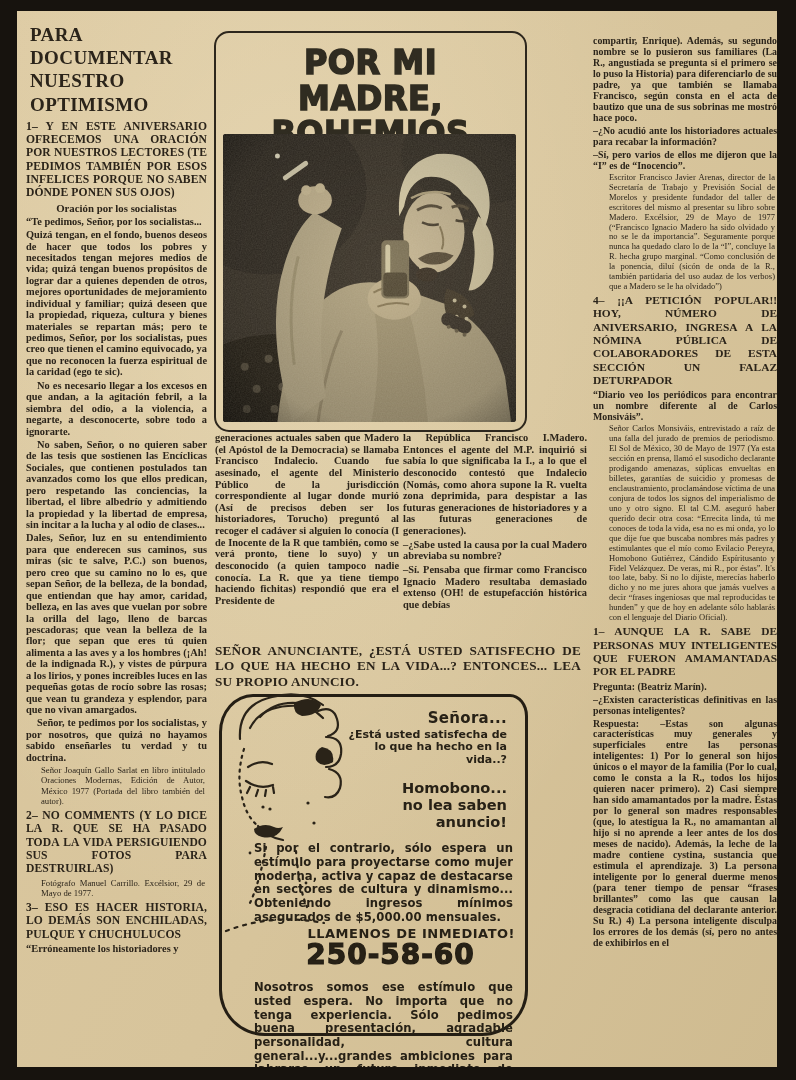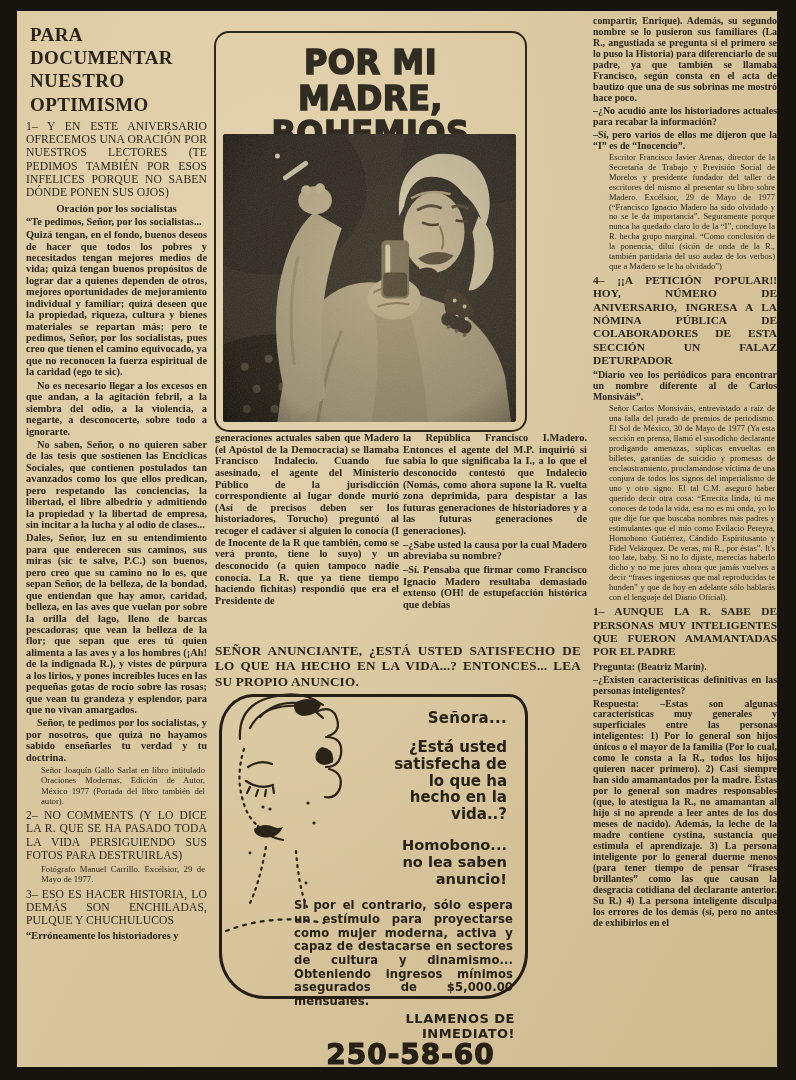--- a/index.html
+++ b/index.html
@@ -11,28 +11,28 @@
   }
   .page{
     position:absolute;left:17px;top:11px;width:760px;height:1056px;
     background:
       radial-gradient(ellipse at 35% 25%, rgba(255,246,220,0.28), rgba(255,246,220,0) 60%),
       linear-gradient(118deg,#dcc9a1 0%, #d7c49b 55%, #cfbb90 100%);
     overflow:hidden;
   }
   
   .col-left{position:absolute;left:9px;top:8px;width:181px;height:1044px;overflow:hidden;}
-  .col-right{position:absolute;left:576px;top:4px;width:184px;height:1046px;overflow:hidden;}
+  .col-right{position:absolute;left:576px;top:24px;width:184px;height:1046px;overflow:hidden;}
   .lc-title{
     font-size:19px;font-weight:700;text-align:left;line-height:1.22;
     letter-spacing:.4px;margin:4px 4px 4px 4px;
   }
   .p{font-size:10.4px;font-weight:700;line-height:1.10;text-align:justify;margin:0 0 2px 0;}
   .p.indent{text-indent:11px;}
-  .hsec{font-size:11.6px;font-weight:400;line-height:1.15;text-align:justify;margin:3px 0 2px 0;letter-spacing:.1px;}
+  .hsec{font-size:11.6px;font-weight:700;line-height:1.15;text-align:justify;margin:3px 0 2px 0;letter-spacing:.1px;}
   .qcenter{font-size:10.8px;font-weight:700;text-align:center;margin:1px 0 2px 0;}
   .cite{font-size:8.7px;font-weight:400;line-height:1.17;text-align:justify;margin:1px 2px 3px 15px;}
   .rp{font-size:9.9px;font-weight:700;line-height:1.11;text-align:justify;margin:0 0 2px 0;}
   .rcite{font-size:8.5px;font-weight:400;line-height:1.17;text-align:justify;margin:1px 2px 2px 16px;}
   .rhsec{font-size:11.4px;font-weight:700;line-height:1.17;text-align:justify;margin:2px 0 2px 0;}
   
   .frame{
     position:absolute;left:197px;top:20px;width:309px;height:397px;
     border:2px solid #2d271d;border-radius:15px;
   }
@@ -54,30 +54,30 @@
     display:flex;gap:4px;overflow:hidden;
   }
   .ccol{flex:1;font-size:10.4px;font-weight:700;line-height:1.12;text-align:justify;}
   .ccol .cp{margin:0 0 2px 0;}
   .banner{
     position:absolute;left:198px;top:632px;width:366px;
     font-size:13.2px;font-weight:700;line-height:1.17;text-align:justify;letter-spacing:.2px;
   }
   
   .ad{
-    position:absolute;left:202px;top:683px;width:309px;height:305px;
+    position:absolute;left:202px;top:683px;width:309px;height:342px;
     border:3px solid #241e14;box-sizing:border-box;
     border-radius:34px 18px 46px 46px / 38px 22px 46px 46px;
-    font-family:"DejaVu Sans", sans-serif;color:#272116;padding-left:40px;
+    font-family:"DejaVu Sans", sans-serif;color:#272116;
   }
   .sketch{position:absolute;left:-12px;top:-14px;width:152px;height:272px;}
   .sketch svg{display:block;width:100%;height:100%;}
   .ad-right{margin:12px 18px 0 118px;text-align:right;font-weight:700;}
   .ad-greeting{font-size:15px;letter-spacing:.3px;}
-  .ad-question{font-size:15px;line-height:1.12;margin-top:12px;}
+  .ad-question{font-size:11px;line-height:1.12;margin-top:2px;}
   .ad-then{font-size:14.6px;line-height:1.15;margin:14px 18px 0 110px;text-align:right;font-weight:700;}
   .ad-body{font-size:11.6px;font-weight:700;line-height:1.18;text-align:justify;margin:12px 12px 0 32px;letter-spacing:.1px;}
   .ad-cta{font-size:13px;font-weight:800;text-align:right;margin:2px 10px 0 60px;letter-spacing:.5px;}
   .ad-phone{
     font-size:28px;font-weight:800;text-align:center;margin:0 6px 0 40px;line-height:1.0;
     letter-spacing:1px;-webkit-text-stroke:1.2px #241e14;
   }
 </style>
 </head>
 <body>

